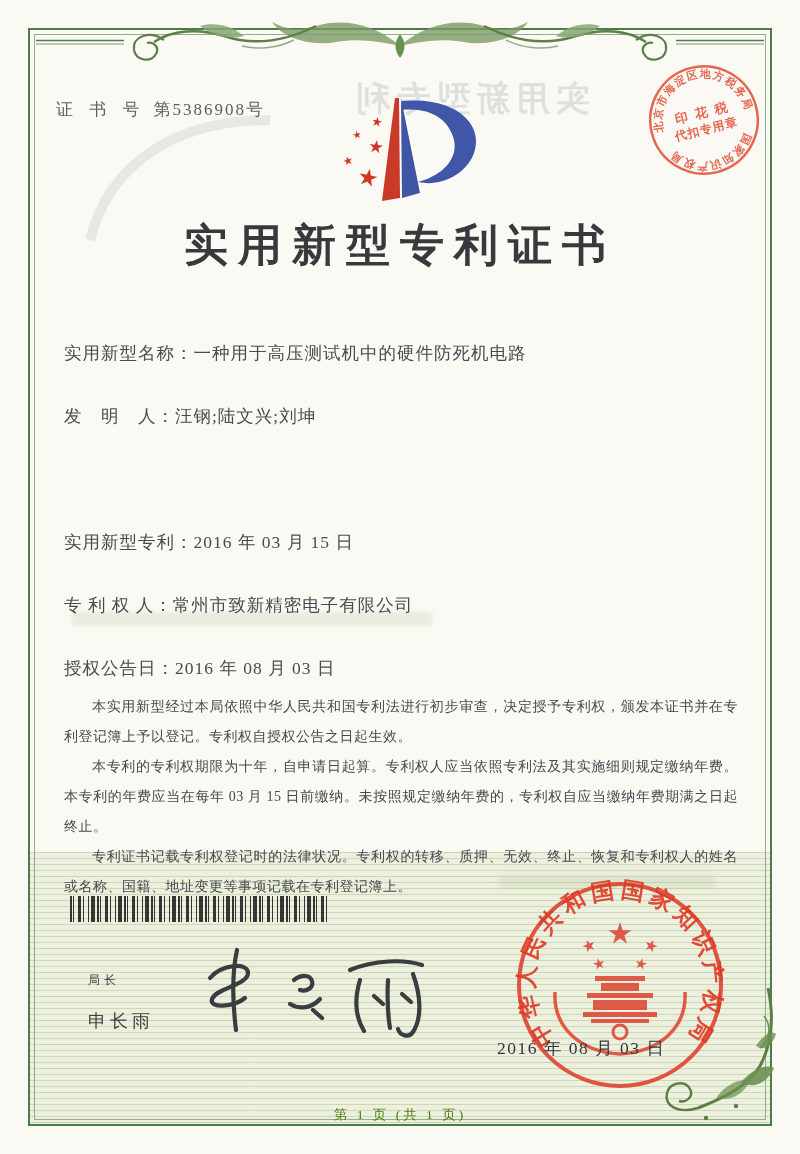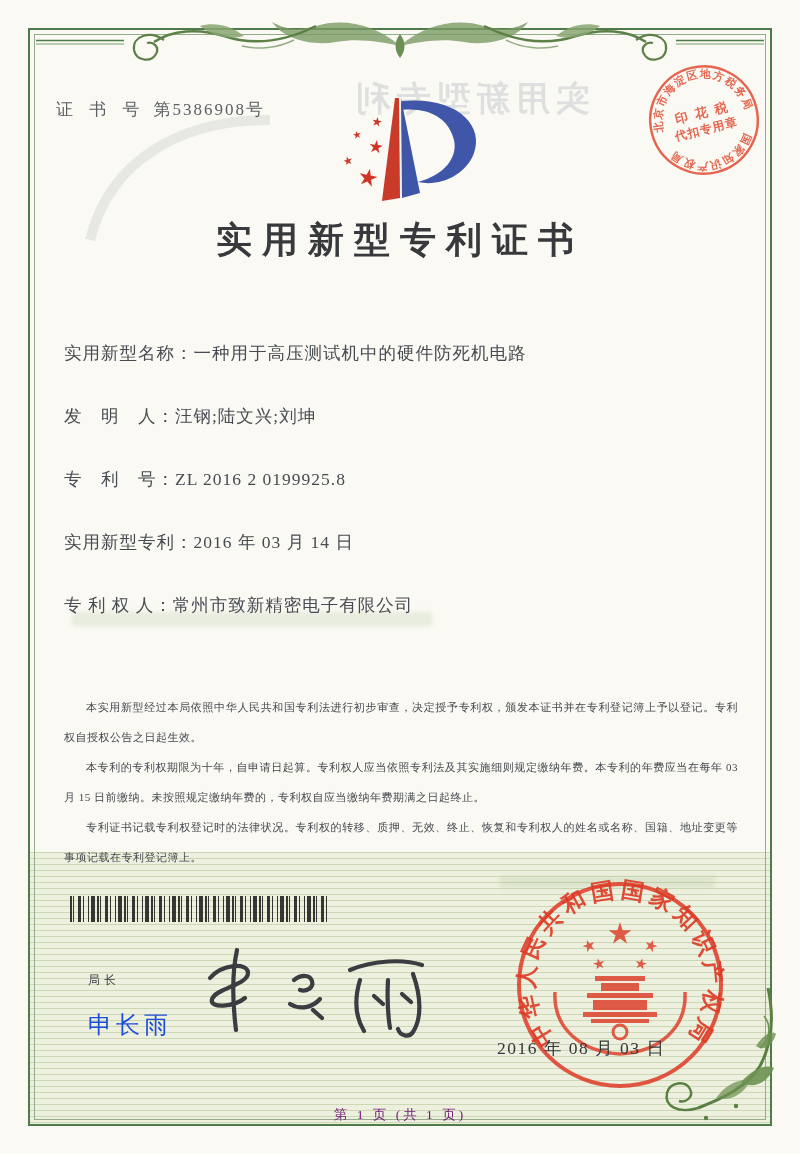--- a/index.html
+++ b/index.html
@@ -29,44 +29,44 @@
   .ghost-arc{left:60px;top:80px;width:280px;height:190px;}
   .smudge{position:absolute;background:rgba(150,175,125,.18);filter:blur(2px);}
   .smudge-a{left:72px;top:612px;width:360px;height:14px;}
   .smudge-b{left:500px;top:876px;width:215px;height:12px;}
   .cert-no{position:absolute;left:56px;top:98px;font-size:17px;color:#5c6066;letter-spacing:2px;}
   .cert-no .lbl{margin-right:8px;letter-spacing:6px;}
   .logo{left:298px;top:94px;width:220px;height:115px;}
   .tax-stamp{left:642px;top:58px;width:124px;height:124px;}
   .title{
     position:absolute;left:0;top:216px;width:100%;margin:0;text-align:center;
-    font-size:36px;font-weight:700;letter-spacing:10px;color:#37393c;
+    font-size:44px;font-weight:700;letter-spacing:10px;color:#37393c;
   }
   .field{position:absolute;left:64px;width:680px;font-size:17.5px;letter-spacing:1px;color:#474c52;}
   .f0{top:341px}.f1{top:404px}.f2{top:467px}.f3{top:530px}.f4{top:593px}.f5{top:656px}
-  .paras{position:absolute;left:64px;top:692px;width:674px;font-size:11px;line-height:30px;
+  .paras{position:absolute;left:64px;top:692px;width:674px;font-size:14px;line-height:30px;
     text-align:justify;color:#45494f;letter-spacing:.5px;}
   .paras p{margin:0;text-indent:2em;}
   .barcode{
     position:absolute;left:70px;top:896px;width:258px;height:26px;opacity:.88;
     background:repeating-linear-gradient(90deg,
       #1d1d1d 0 2px, transparent 2px 3px,
       #1d1d1d 3px 4px, transparent 4px 8px,
       #1d1d1d 8px 11px, transparent 11px 13px,
       #1d1d1d 13px 14px, transparent 14px 18px,
       #1d1d1d 18px 19px, transparent 19px 21px,
       #1d1d1d 21px 25px, transparent 25px 27px);
   }
   .sig-title{position:absolute;left:88px;top:972px;font-size:12px;letter-spacing:4px;color:#3a3d42;}
-  .sig-name{position:absolute;left:88px;top:1009px;font-size:24px;letter-spacing:4px;color:#1d4ed8;}
+  .sig-name{position:absolute;left:88px;top:1009px;font-size:18px;letter-spacing:4px;color:#404040;}
   .signature{left:182px;top:938px;width:270px;height:115px;}
   .official-seal{left:495px;top:872px;width:250px;height:230px;}
   .seal-date{position:absolute;left:497px;top:1036px;font-size:17.5px;letter-spacing:1.5px;color:#35373c;}
   .footer{position:absolute;left:0;top:1106px;width:100%;text-align:center;
-    font-size:13.5px;letter-spacing:3px;color:#701a75;}
+    font-size:13.5px;letter-spacing:3px;color:#4d7c0f;}
   .top-flourish{left:36px;top:6px;width:728px;height:66px;}
   .corner-flourish{left:642px;top:986px;width:134px;height:142px;}
   text, textPath{font-family:"Liberation Serif","DejaVu Serif",serif;}
 </style>
 </head>
 <body>
 
 <div class="page">
 
   <div class="band"></div>
@@ -141,28 +141,28 @@
   </svg>
 
   <h1 class="title">实用新型专利证书</h1>
 
   <div class="field f0">
     <span>实用新型名称：</span><span>一种用于高压测试机中的硬件防死机电路</span>
   </div>
   <div class="field f1">
     <span>发　明　人：</span><span>汪钢;陆文兴;刘坤</span>
   </div>
-  <div class="field f2">
-    <span>专　利　号：</span><span>ZL 2016 2 0199925.8</span>
-  </div>
   <div class="field f3">
-    <span>实用新型专利：</span><span>2016 年 03 月 14 日</span>
+    <span>实用新型专利：</span><span>2016 年 03 月 15 日</span>
   </div>
   <div class="field f4">
     <span>专 利 权 人：</span><span>常州市致新精密电子有限公司</span>
+  </div>
+  <div class="field f5">
+    <span>授权公告日：</span><span>2016 年 08 月 03 日</span>
   </div>
 
   <div class="paras">
     <p>本实用新型经过本局依照中华人民共和国专利法进行初步审查，决定授予专利权，颁发本证书并在专利登记簿上予以登记。专利权自授权公告之日起生效。</p>
     <p>本专利的专利权期限为十年，自申请日起算。专利权人应当依照专利法及其实施细则规定缴纳年费。本专利的年费应当在每年 03 月 15 日前缴纳。未按照规定缴纳年费的，专利权自应当缴纳年费期满之日起终止。</p>
     <p>专利证书记载专利权登记时的法律状况。专利权的转移、质押、无效、终止、恢复和专利权人的姓名或名称、国籍、地址变更等事项记载在专利登记簿上。</p>
   </div>
 
   <div class="barcode"></div>
 

